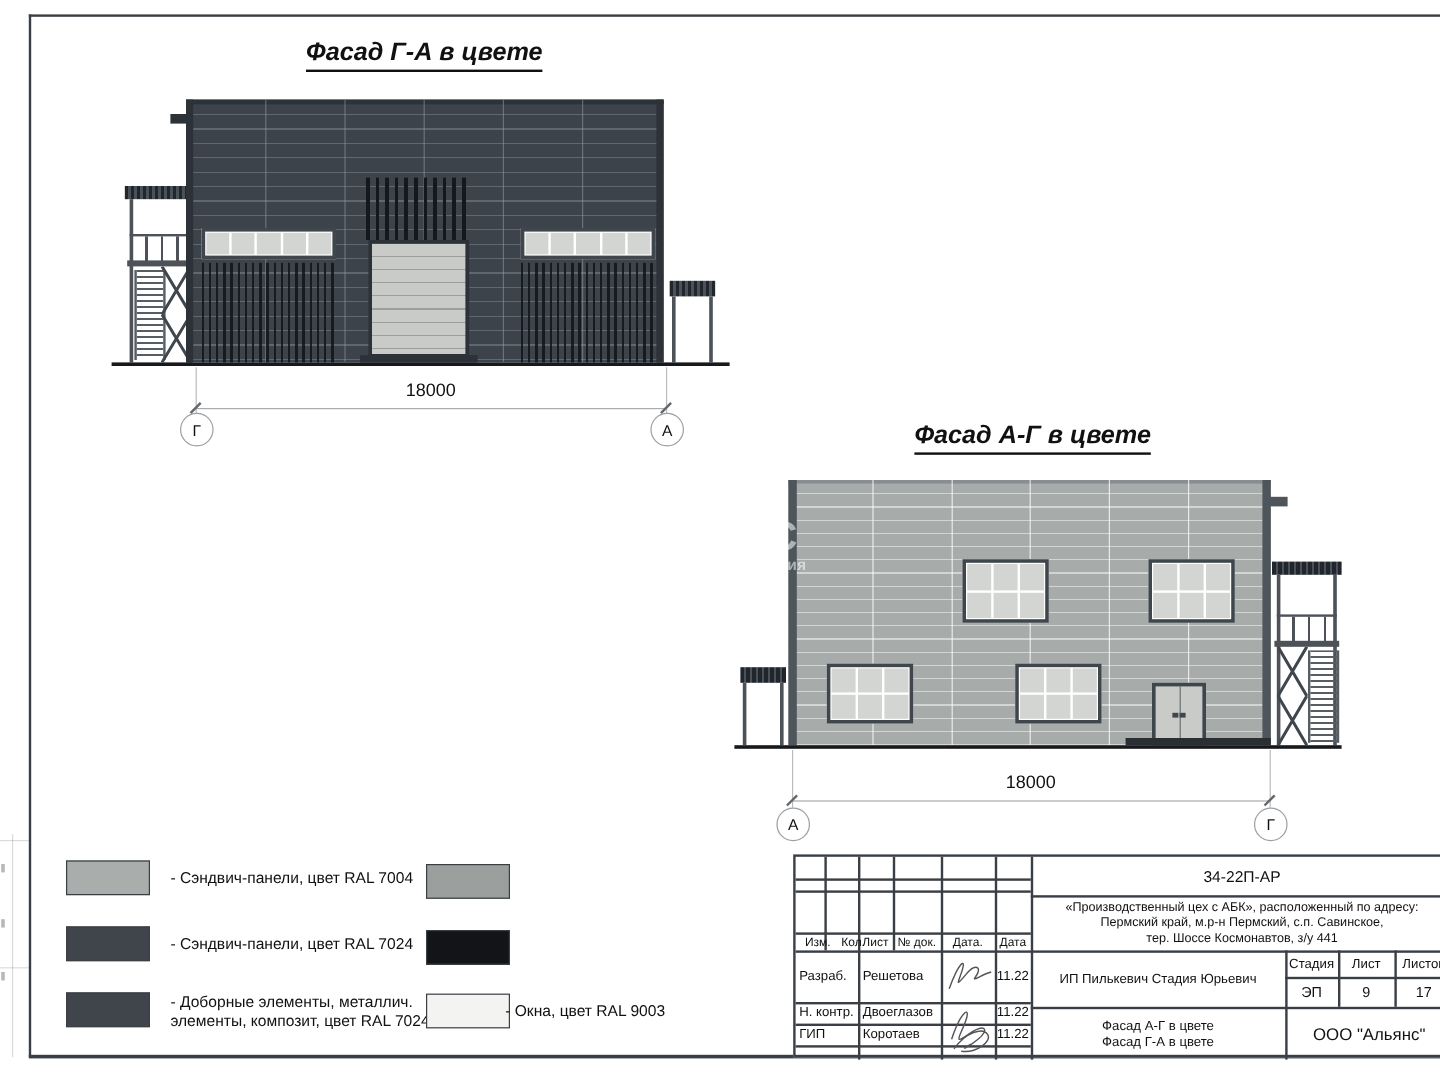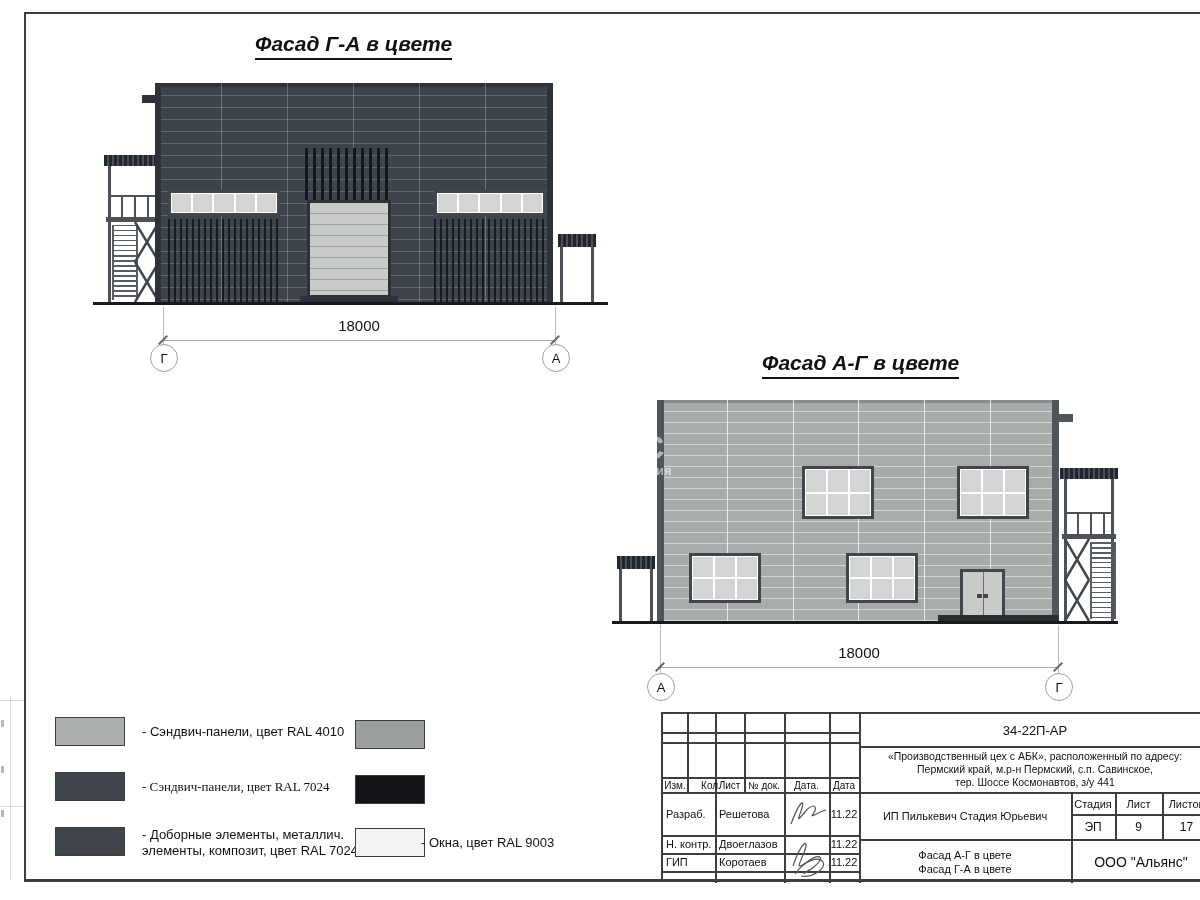--- a/index.html
+++ b/index.html
@@ -223,25 +223,25 @@
   <div class="dimtxt" style="left:809px;top:644px;width:100px;">18000</div>
   <div class="axis" style="left:647px;top:673px;">
       <span>А</span>
     </div>
   <div class="axis" style="left:1045px;top:673px;">
       <span>Г</span>
     </div>
 
   <div class="sw" style="left:55px;top:717px;background:#a9adab;"></div>
   <div class="leg" style="left:142px;top:724px;">
-    <div>- Сэндвич-панели, цвет RAL 4010</div>
+    <div>- Сэндвич-панели, цвет RAL 7004</div>
     <div></div>
   </div>
   <div class="sw" style="left:55px;top:772px;background:#3f454b;"></div>
-  <div class="leg" style="left:142px;top:779px;font-family:Liberation Serif, serif;">
+  <div class="leg" style="left:142px;top:779px;">
     <div>- Сэндвич-панели, цвет RAL 7024</div>
     <div></div>
   </div>
   <div class="sw" style="left:55px;top:827px;background:#3f454b;"></div>
   <div class="leg" style="left:142px;top:827px;">
     <div>- Доборные элементы, металлич.</div>
     <div>элементы, композит, цвет RAL 7024</div>
   </div>
   <div class="sw" style="left:355px;top:720px;background:#9b9f9d;"></div>
   <div class="sw" style="left:355px;top:775px;background:#121418;"></div>
@@ -267,21 +267,21 @@
     <div class="hl" style="left:0;top:28px;width:196px;"></div>
     <div class="hl" style="left:0;top:63px;width:196px;"></div>
     <div class="hl" style="left:0;top:78px;width:548px;"></div>
     <div class="hl" style="left:0;top:121px;width:196px;"></div>
     <div class="hl" style="left:0;top:139px;width:196px;"></div>
     <div class="hl" style="left:0;top:157px;width:196px;"></div>
     <div class="hl" style="left:196px;top:32px;width:352px;"></div>
     <div class="hl" style="left:408px;top:100px;width:140px;"></div>
     <div class="hl" style="left:196px;top:125px;width:352px;"></div>
 
-    <div class="lbl" style="left:0;top:66px;width:24px;">Изм.</div>
+    <div class="lbl" style="left:0;top:66px;width:37px;">Изм.</div>
     <div class="lbl" style="left:24px;top:66px;width:48px;">Кол.</div>
     <div class="lbl" style="left:52px;top:66px;width:29px;">Лист</div>
     <div class="lbl" style="left:81px;top:66px;width:40px;">№ док.</div>
     <div class="lbl" style="left:121px;top:66px;width:45px;">Дата.</div>
     <div class="lbl" style="left:166px;top:66px;width:30px;">Дата</div>
 
     <div class="lbl2" style="left:3px;top:94px;width:49px;text-align:left;">Разраб.</div>
     <div class="lbl2" style="left:56px;top:94px;width:85px;text-align:left;">Решетова</div>
     <div class="lbl2" style="left:166px;top:94px;width:30px;">11.22</div>
     <div class="lbl2" style="left:3px;top:124px;width:49px;text-align:left;">Н. контр.</div>

